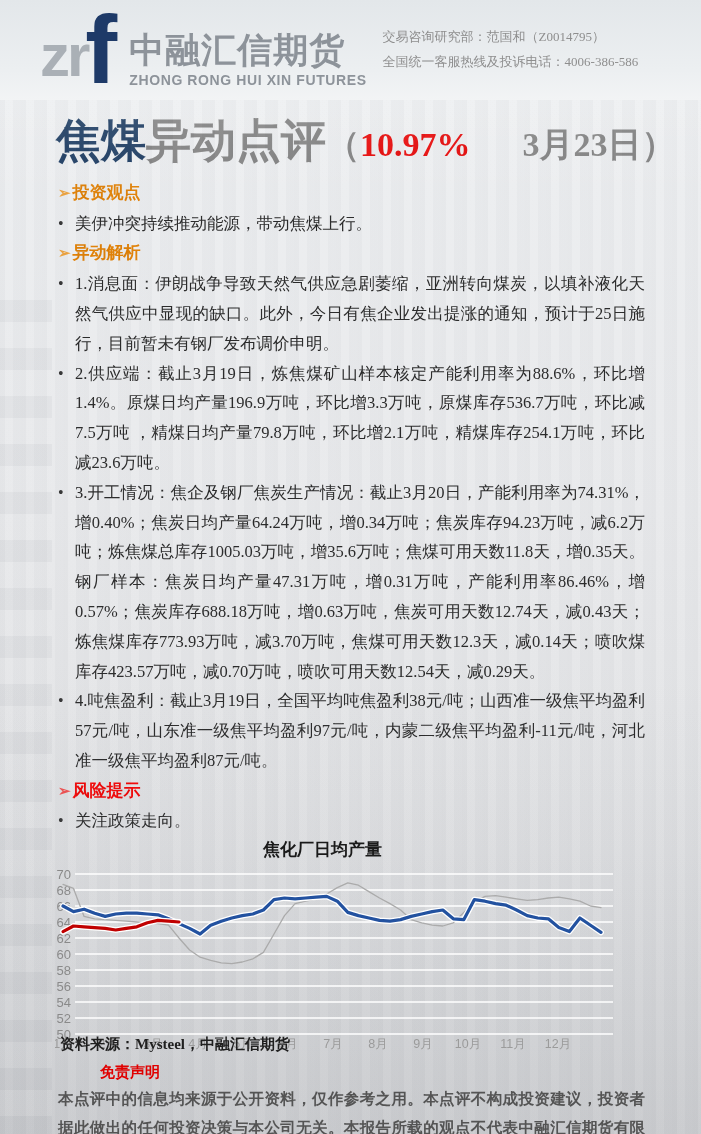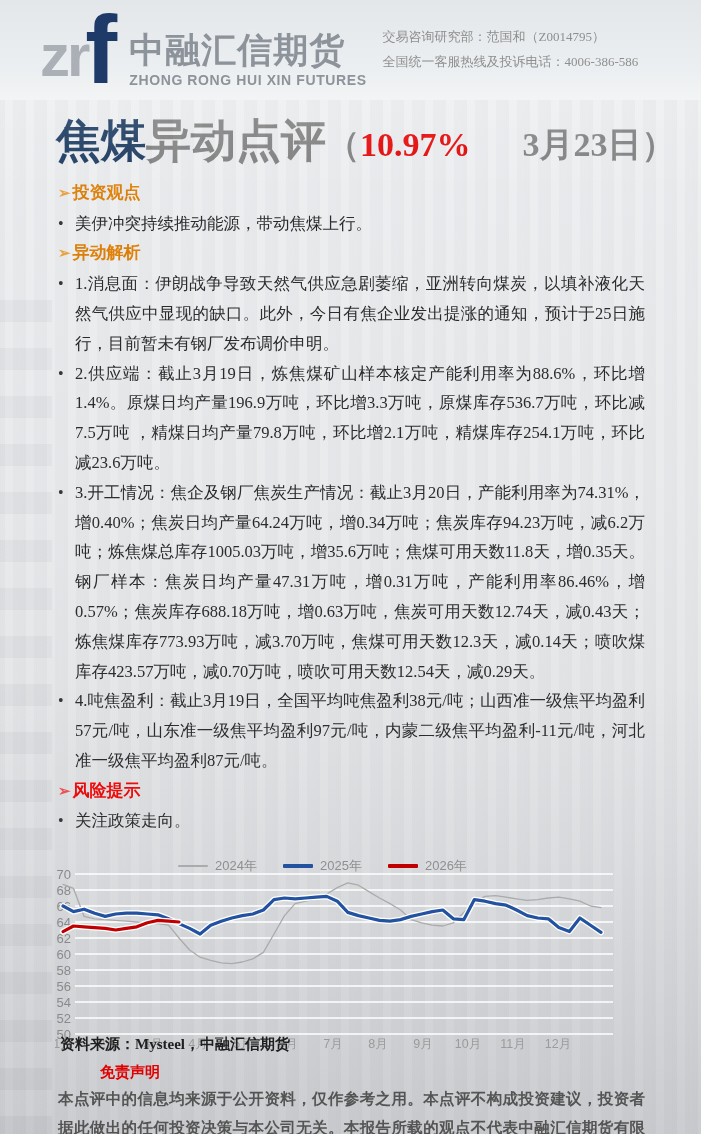--- a/index.html
+++ b/index.html
@@ -124,34 +124,21 @@
     </div>
 
     <div class="sec-heading sec-red"><span class="arrow">➢</span><span>风险提示</span></div>
     <div class="bullet">
       <span class="marker">•</span>
       <span class="bt">关注政策走向。</span>
     </div>
   </div>
 
   <div class="chart-block">
-    <div class="chart-legend">
-      <span class="legend-item">
-          <span class="legend-swatch thin" style="background: rgb(171, 171, 171);"></span>
-          <span>2024年</span>
-        </span>
-      <span class="legend-item">
-          <span class="legend-swatch" style="background: rgb(35, 82, 160);"></span>
-          <span>2025年</span>
-        </span>
-      <span class="legend-item">
-          <span class="legend-swatch" style="background: rgb(192, 0, 0);"></span>
-          <span>2026年</span>
-        </span>
-    </div>
+    <div class="chart-title">焦化厂日均产量</div>
     <svg id="chart-svg" width="645" height="186" viewBox="0 0 645 186">
         <line x1="20" y1="5" x2="558" y2="5" stroke="#ffffff" stroke-width="1.6"></line>
         <text x="16" y="9.5" text-anchor="end" fill="#8a8a8a" font-size="13" font-family="&quot;Liberation Sans&quot;,&quot;DejaVu Sans&quot;,sans-serif">70</text>
         <line x1="20" y1="21" x2="558" y2="21" stroke="#ffffff" stroke-width="1.6"></line>
         <text x="16" y="25.5" text-anchor="end" fill="#8a8a8a" font-size="13" font-family="&quot;Liberation Sans&quot;,&quot;DejaVu Sans&quot;,sans-serif">68</text>
         <line x1="20" y1="37" x2="558" y2="37" stroke="#ffffff" stroke-width="1.6"></line>
         <text x="16" y="41.5" text-anchor="end" fill="#8a8a8a" font-size="13" font-family="&quot;Liberation Sans&quot;,&quot;DejaVu Sans&quot;,sans-serif">66</text>
         <line x1="20" y1="53" x2="558" y2="53" stroke="#ffffff" stroke-width="1.6"></line>
         <text x="16" y="57.5" text-anchor="end" fill="#8a8a8a" font-size="13" font-family="&quot;Liberation Sans&quot;,&quot;DejaVu Sans&quot;,sans-serif">64</text>
         <line x1="20" y1="69" x2="558" y2="69" stroke="#ffffff" stroke-width="1.6"></line>

